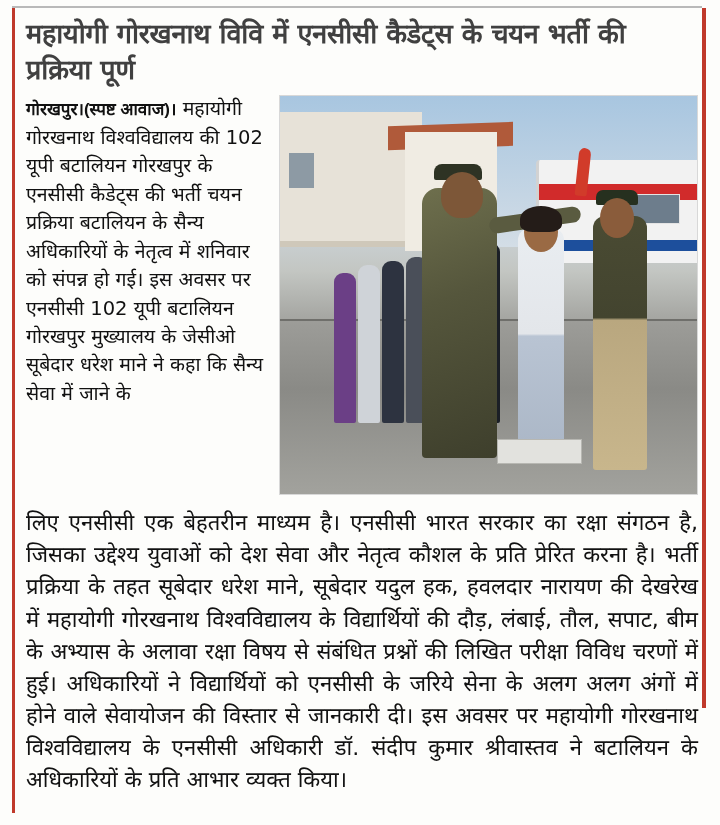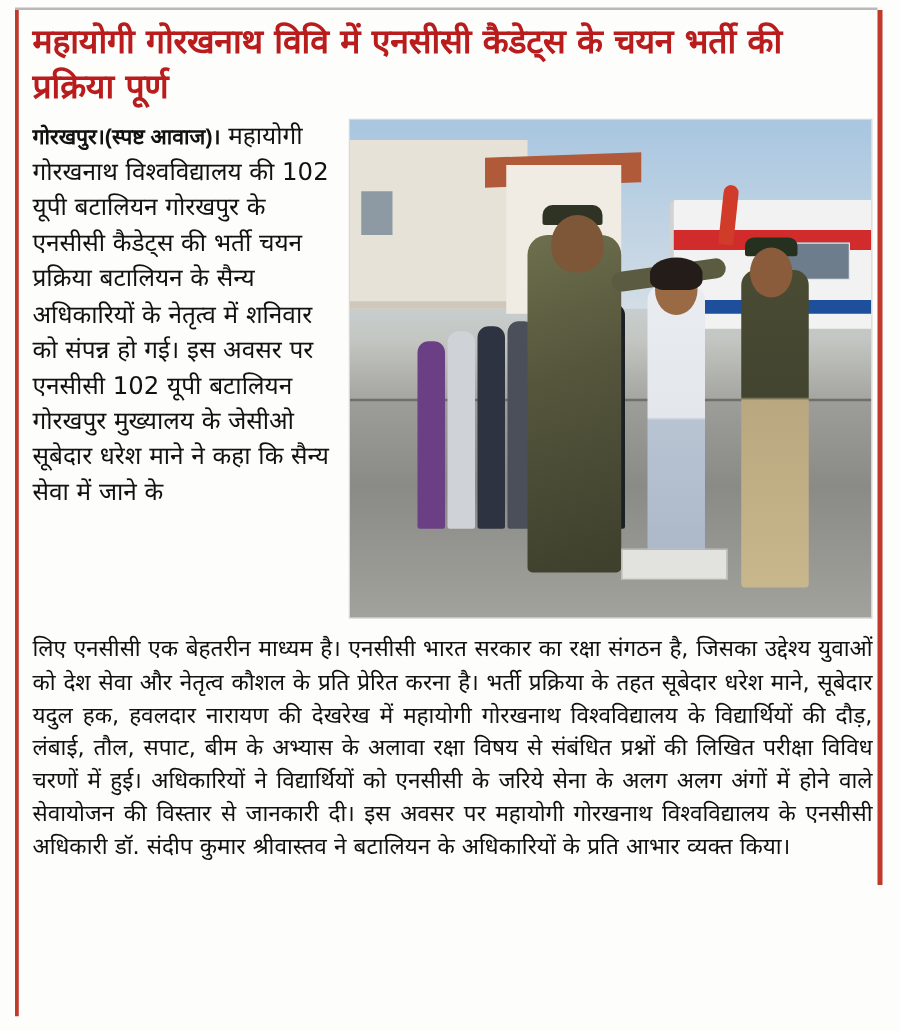--- a/index.html
+++ b/index.html
@@ -47,21 +47,21 @@
     height: 2px;
     background: #b9b9b9;
   }
   .headline {
     font-family: "DejaVu Sans", sans-serif;
     font-weight: bold;
     font-size: 27px;
     line-height: 1.32;
     letter-spacing: -0.2px;
     margin: 6px 0 8px 0;
-    color: #b91c1c;
+    color: #404040;
   }
   .byline {
     font-family: Liberation Sans, sans-serif;
     font-weight: bold;
     font-size: 17px;
     color: #111;
     margin-bottom: 2px;
   }
   .body-wrap {
     position: relative;
@@ -184,21 +184,21 @@
   }
   .lead-col {
     font-family: "DejaVu Sans", sans-serif;
     font-size: 19.5px;
     line-height: 1.46;
     text-align: left;
   }
   .rest {
     clear: both;
     font-family: "DejaVu Sans", sans-serif;
-    font-size: 18px;
+    font-size: 22px;
     line-height: 1.46;
     text-align: justify;
     padding-top: 4px;
   }
   .footer-strip {
     position: absolute;
     left: 26px; bottom: 4px; right: 26px;
     height: 14px;
     overflow: hidden;
     color: #9a9a9a;

